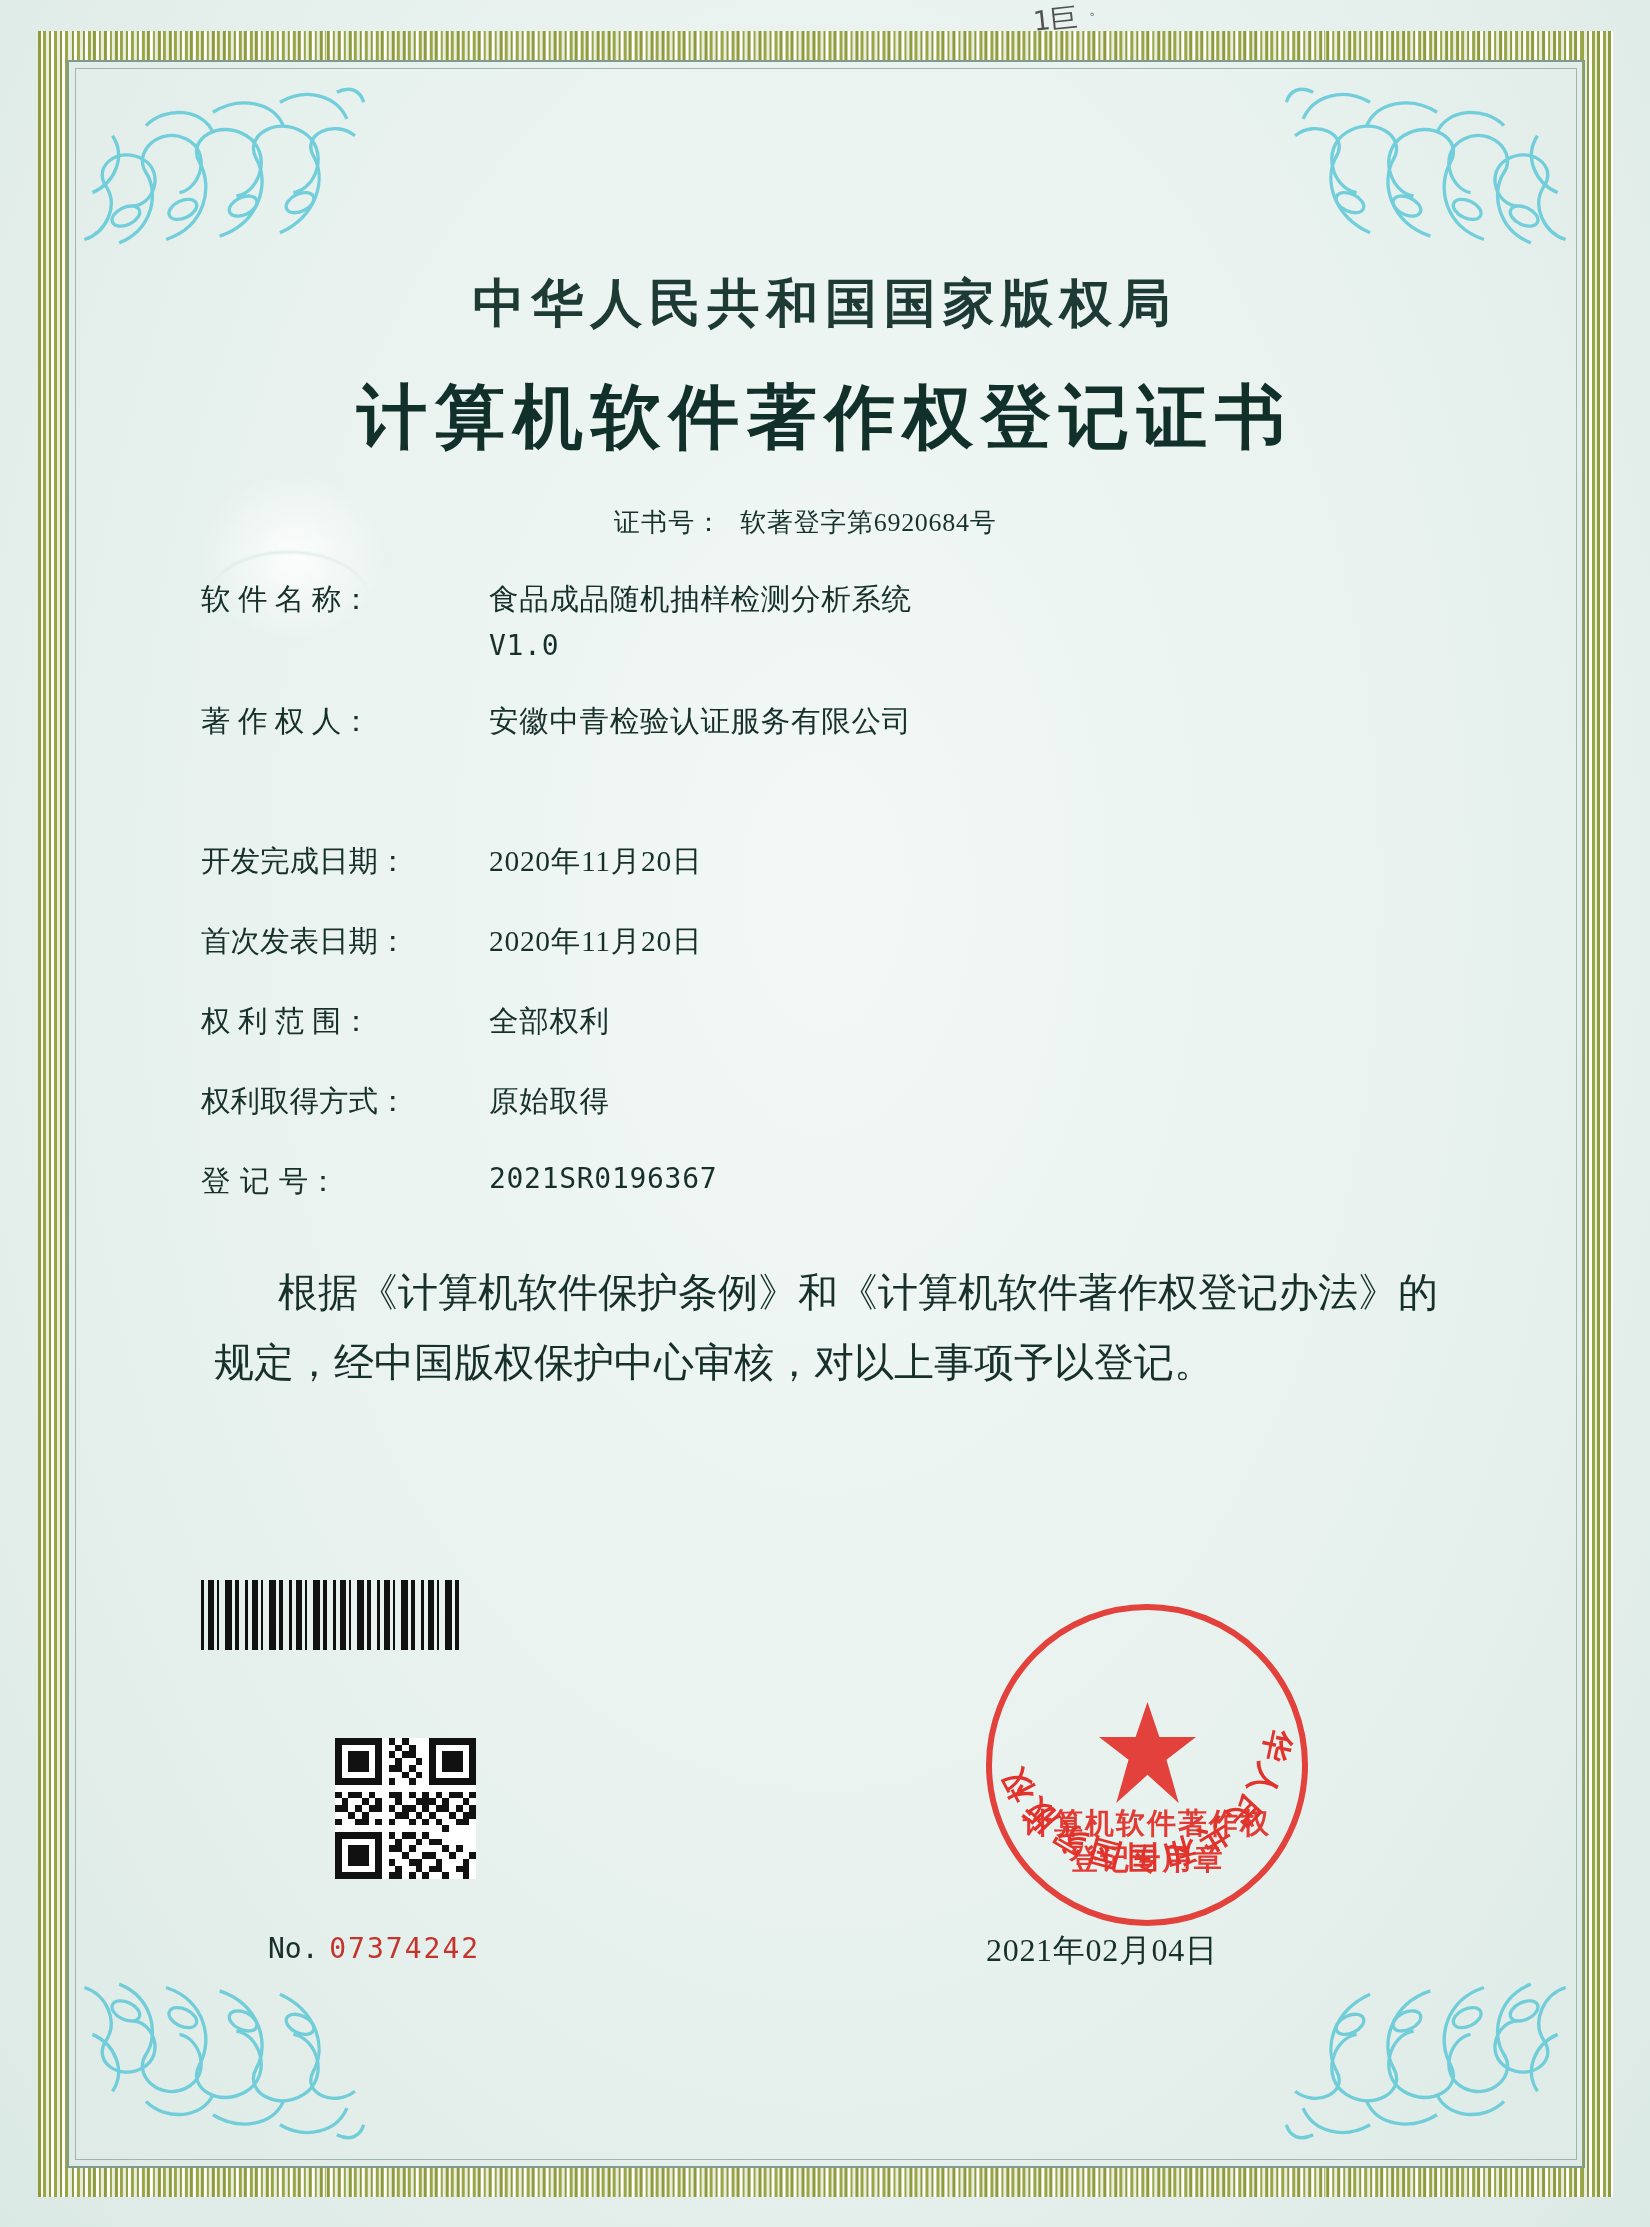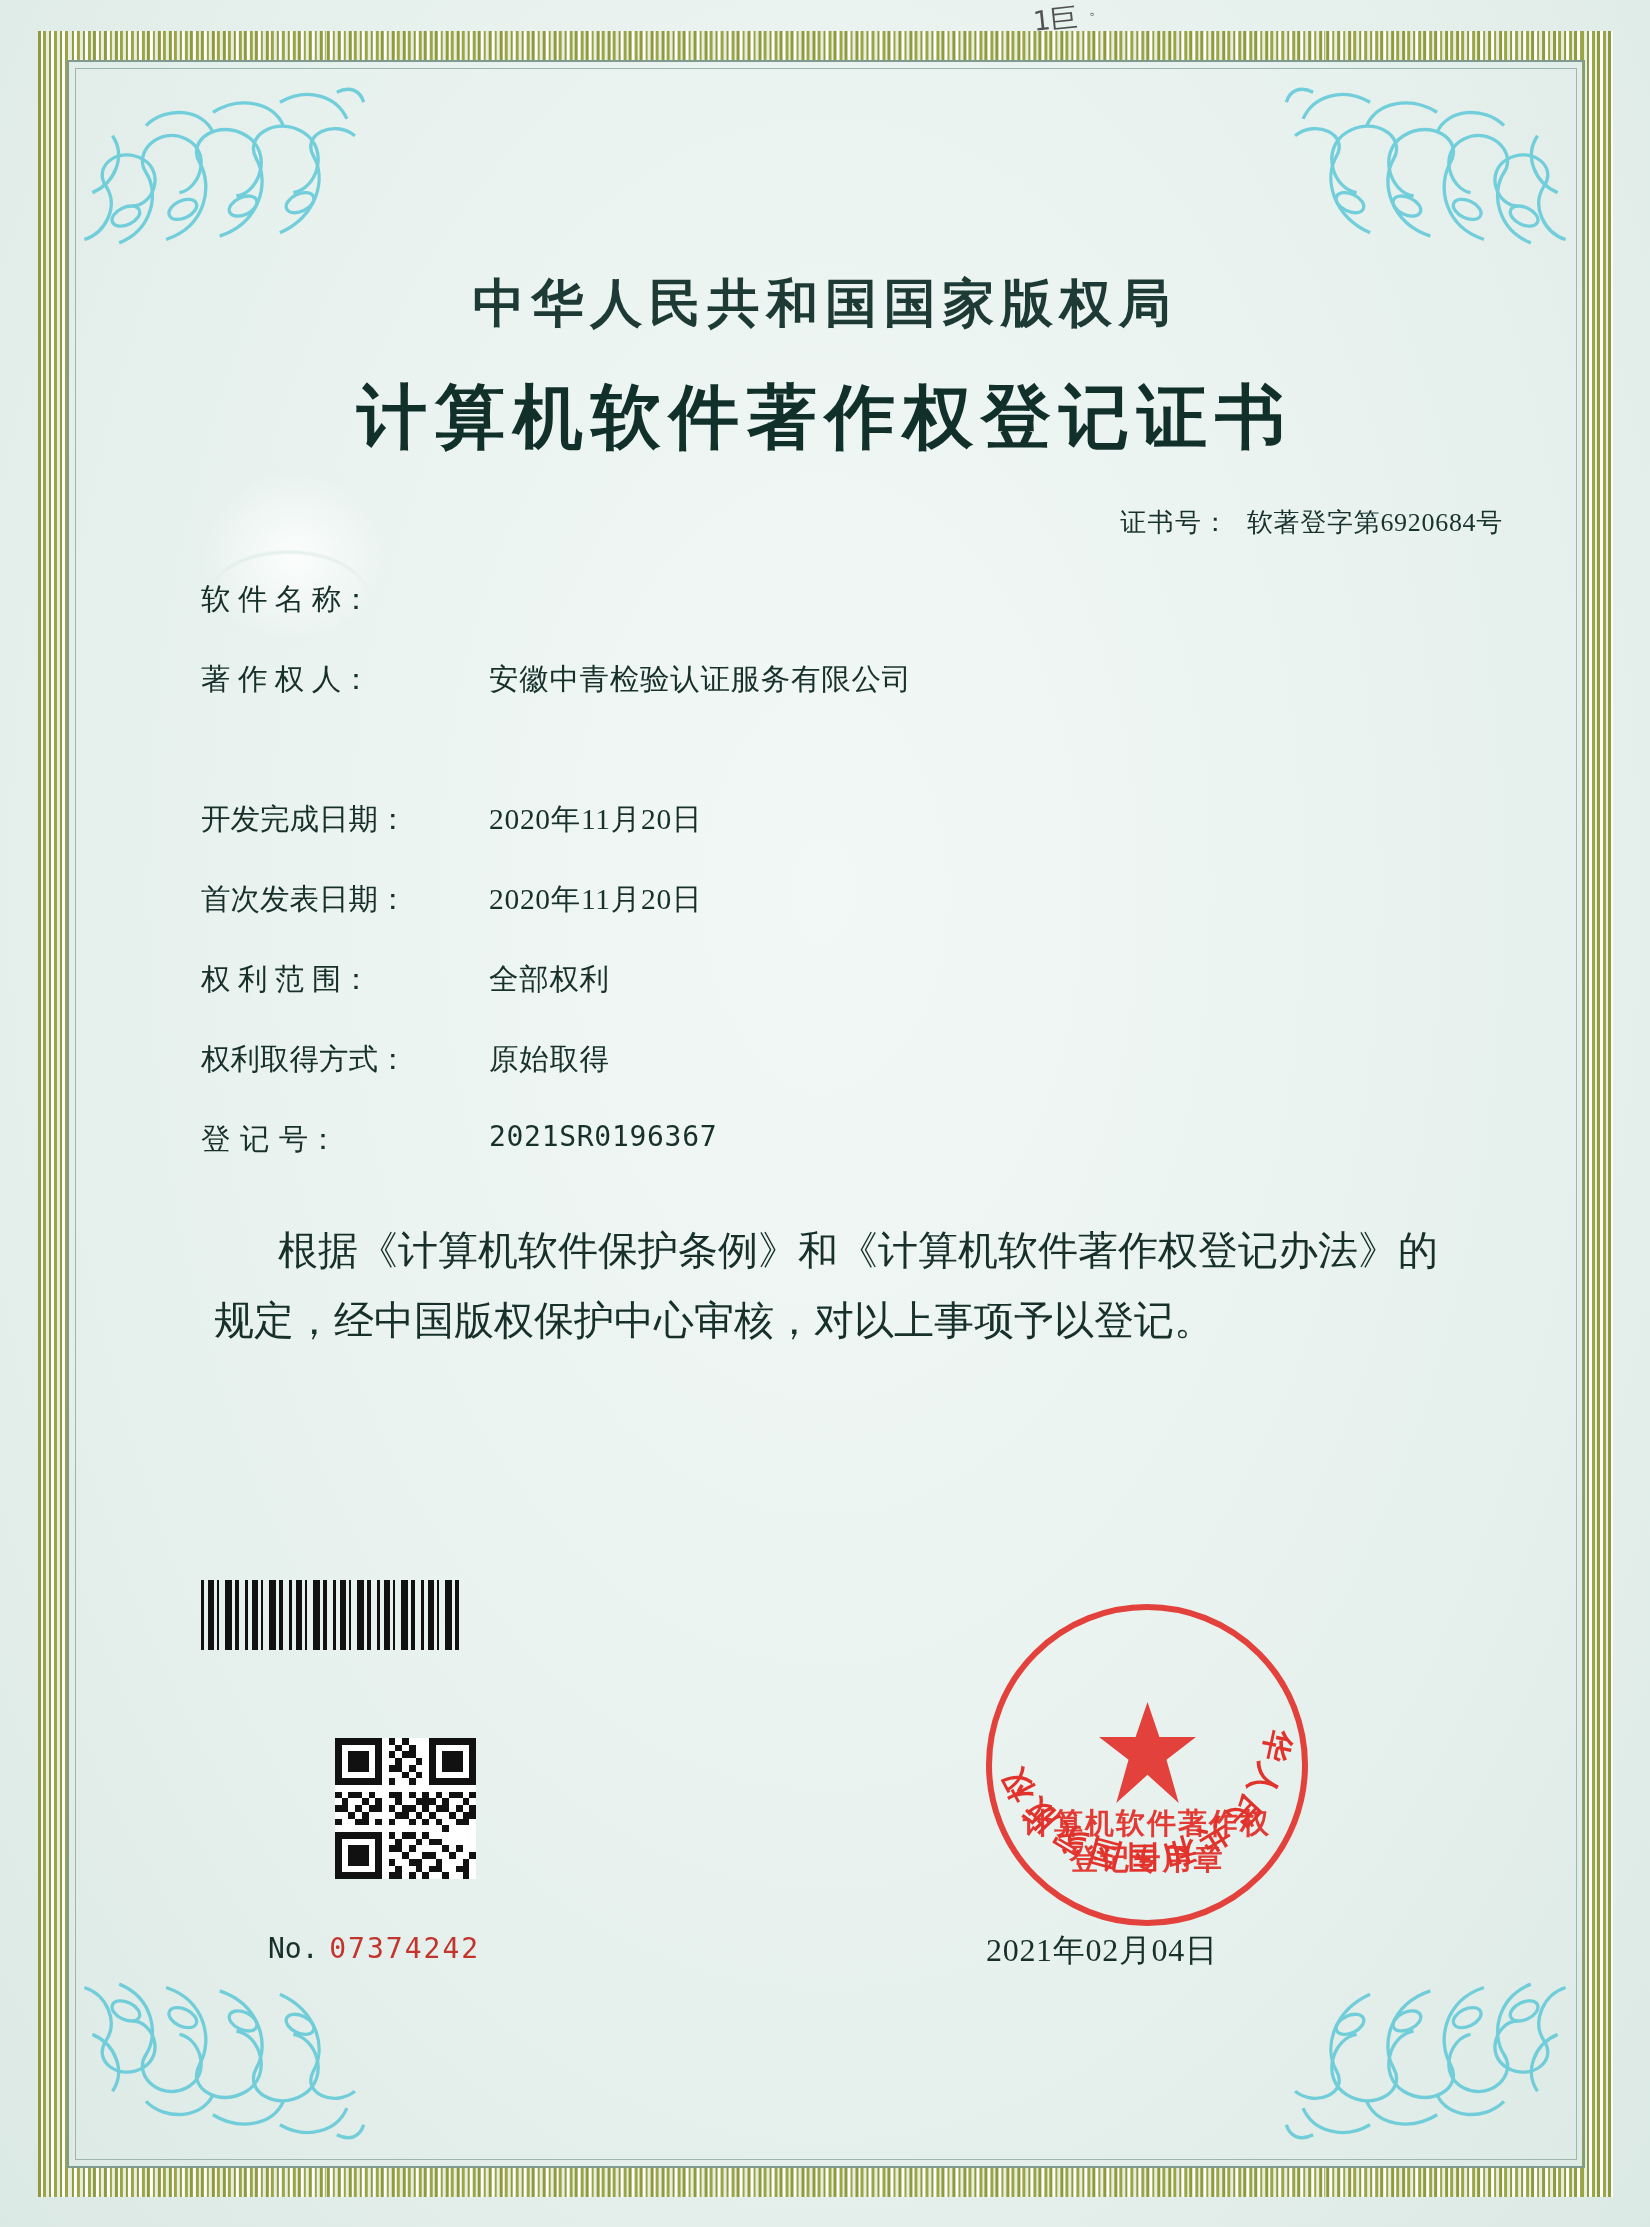--- a/index.html
+++ b/index.html
@@ -113,21 +113,21 @@
     font-size: 70px;
     letter-spacing: 8px;
     color: #12302a;
     font-weight: 700;
     margin-top: 32px;
     font-family: "DejaVu Serif", "Liberation Serif", serif;
   }
 
   .cert-no {
     margin-top: 40px;
-    text-align: right;
+    text-align: center;
     padding-right: 40px;
     font-size: 26px;
     color: #18322c;
     letter-spacing: 0.7px;
   }
   .cert-no .lbl { letter-spacing: 1.3px; }
   .cert-no .val { margin-left: 17.4px; }
 
   .field {
     display: flex;
@@ -385,20 +385,24 @@
 
     <div class="title-cn">中华人民共和国国家版权局</div>
     <div class="title-main">计算机软件著作权登记证书</div>
 
     <div class="cert-no">
       <span class="lbl">证书号：</span><span class="val">软著登字第6920684号</span>
     </div>
 
     <div class="field">
       <div class="label">软 件 名 称：</div>
+      <div class="value">
+        <span>食品成品随机抽样检测分析系统</span>
+        <span class="line2">V1.0</span>
+      </div>
     </div>
 
     <div class="field" style="">
       <div class="label">著 作 权 人：</div>
       <div class="value">安徽中青检验认证服务有限公司</div>
     </div>
 
     <div class="gap-big"></div>
 
     <div class="field">

